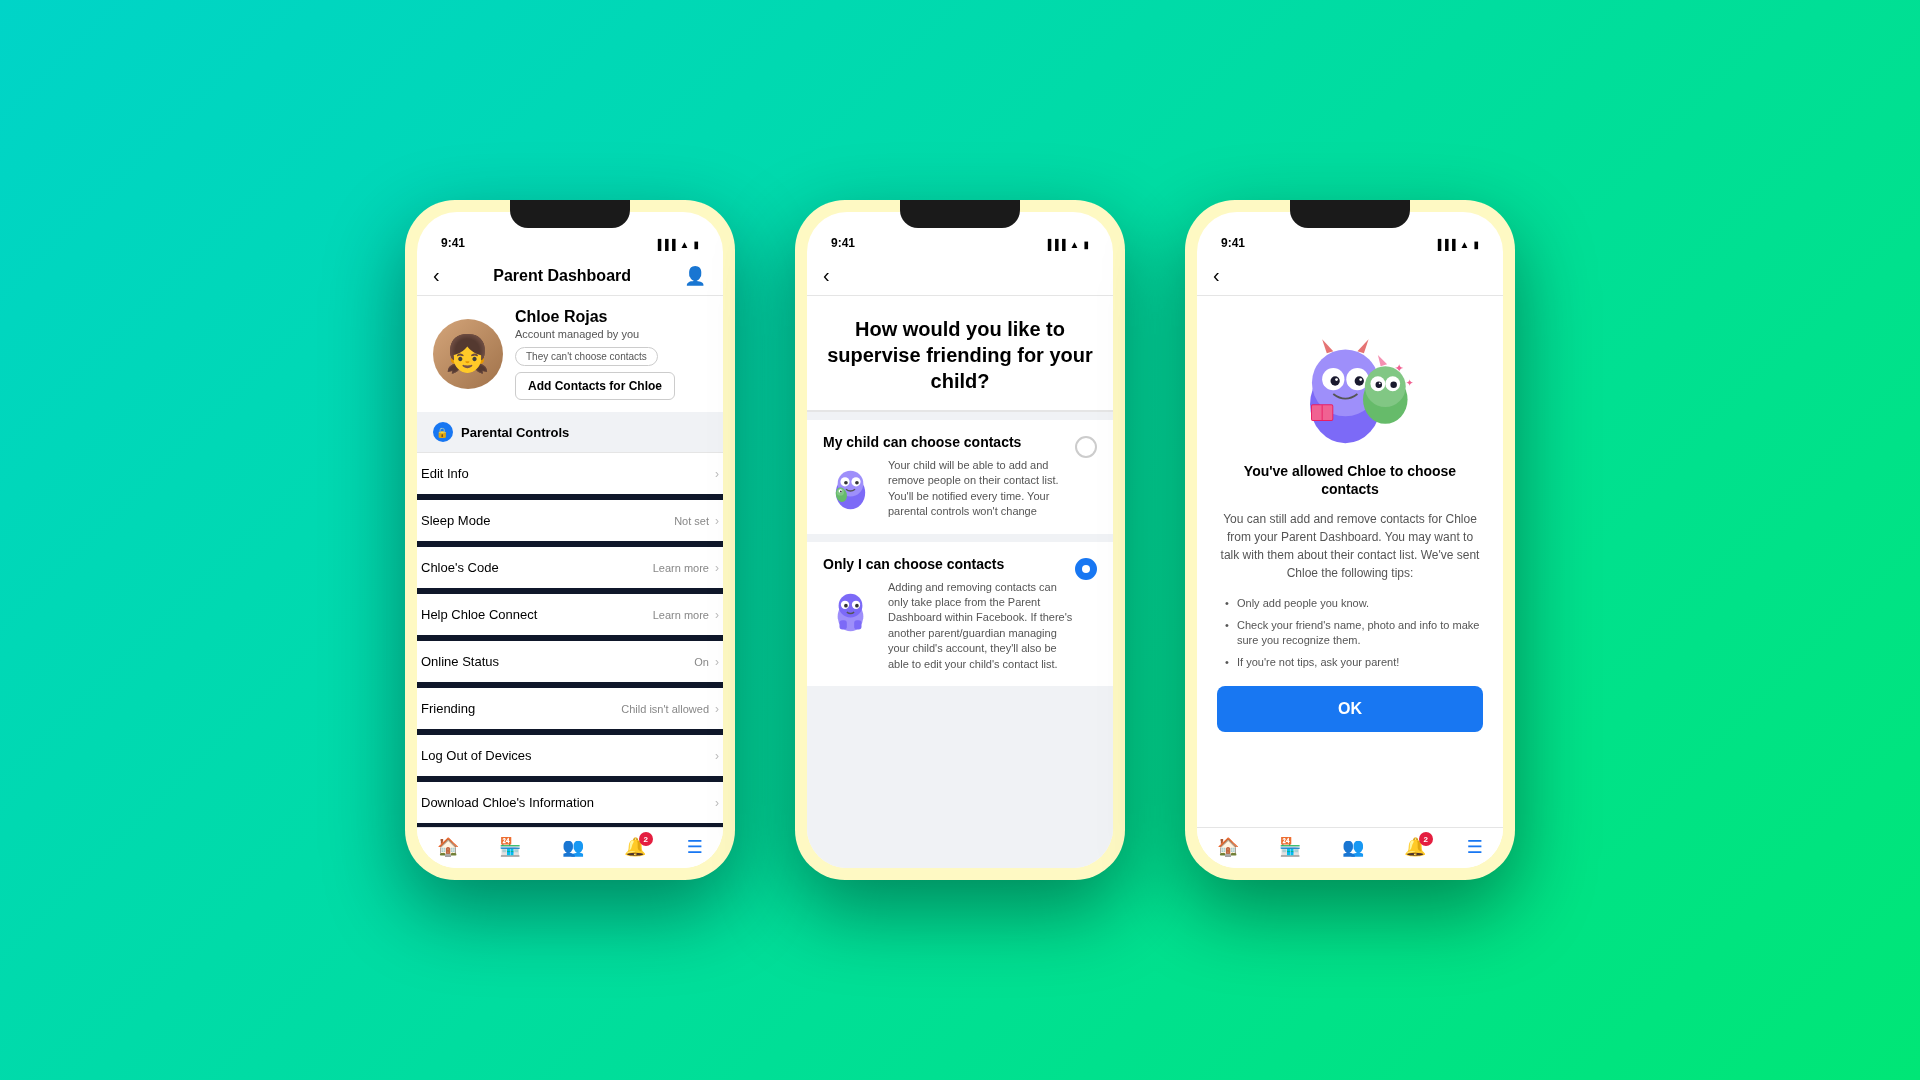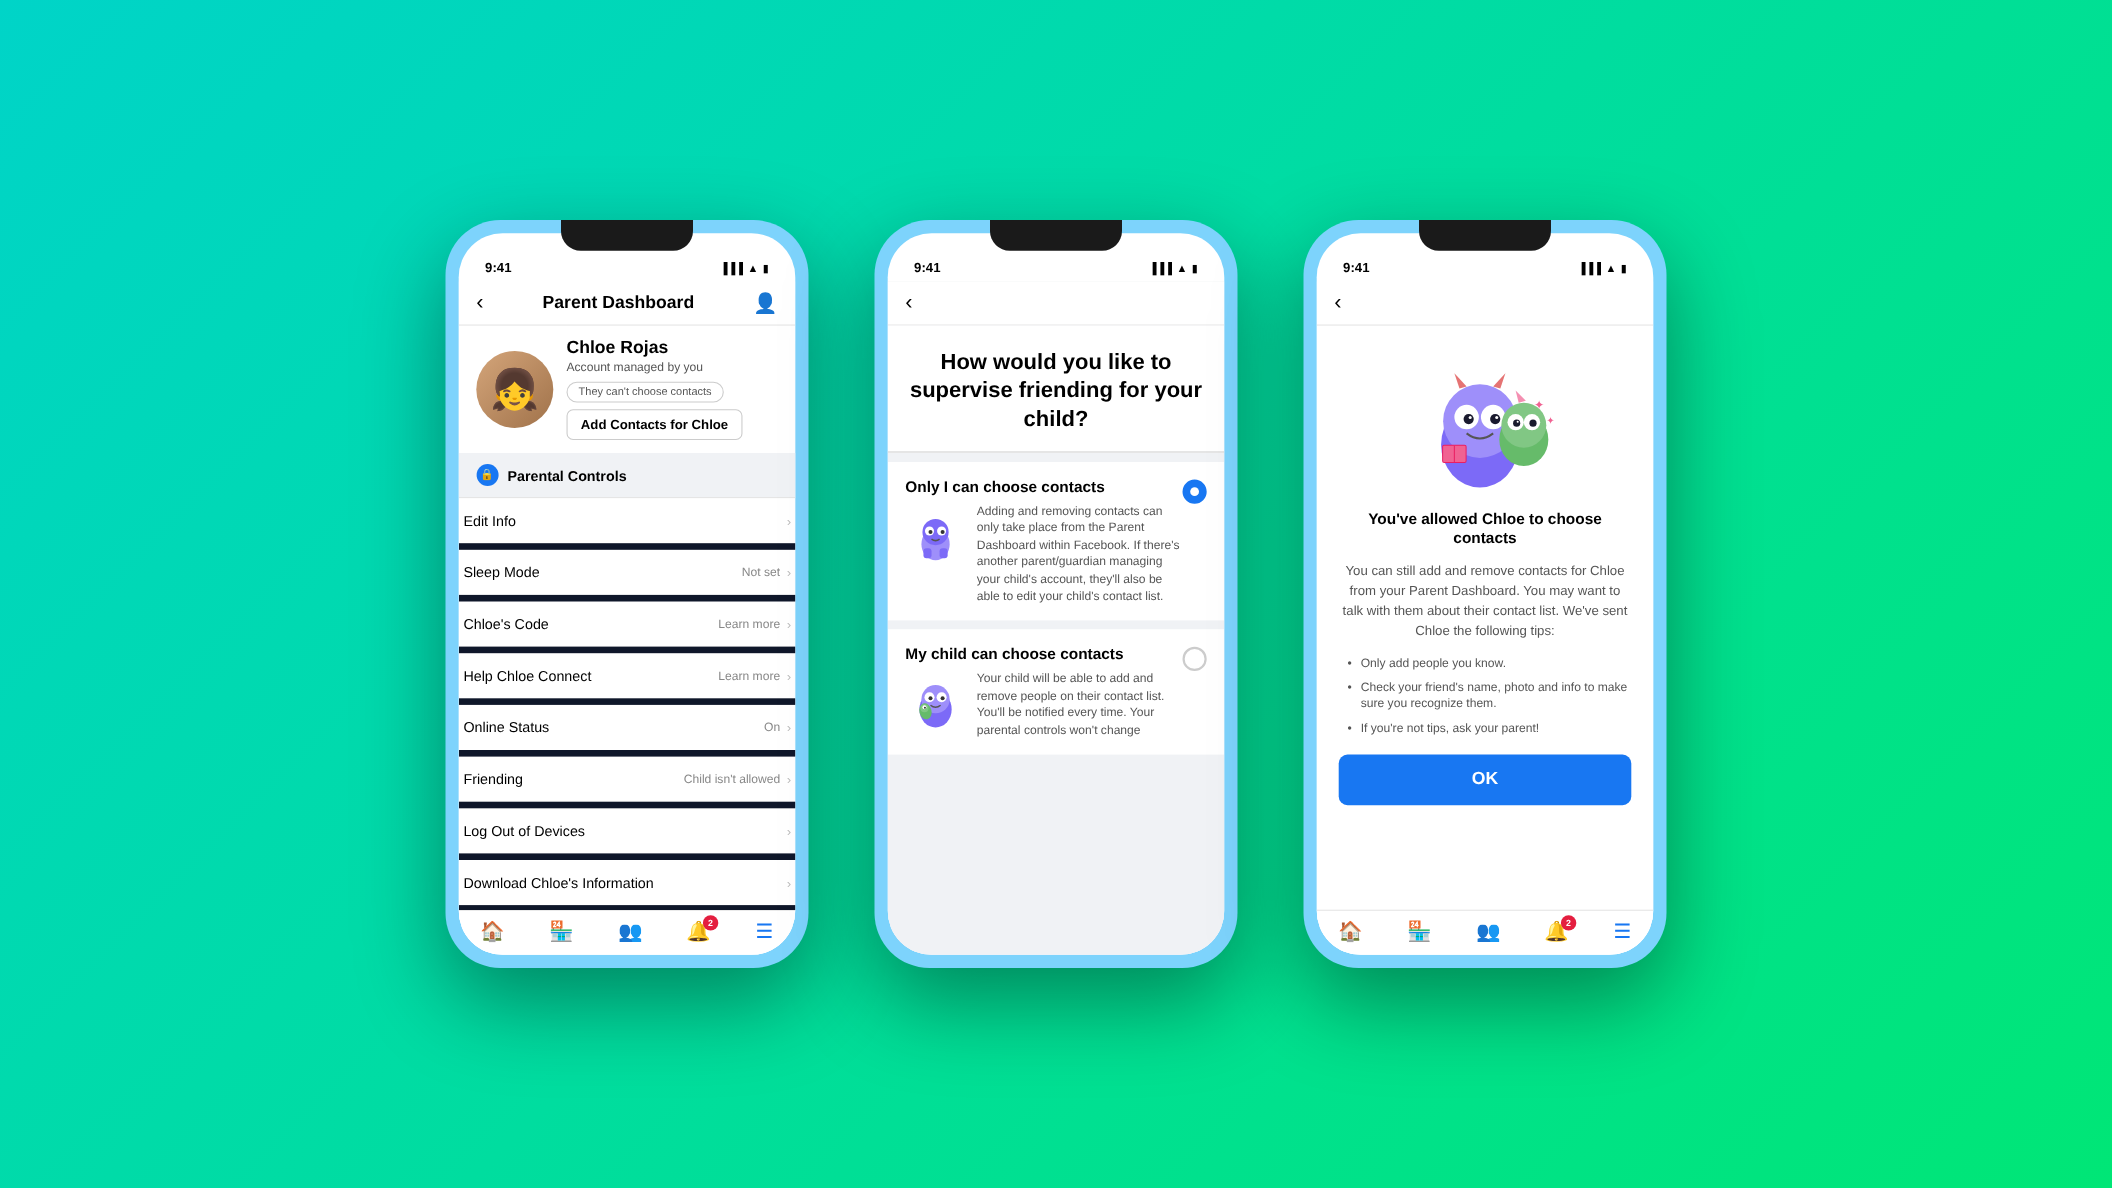--- a/index.html
+++ b/index.html
@@ -12,21 +12,21 @@
       justify-content: center;
       gap: 60px;
       font-family: -apple-system, BlinkMacSystemFont, 'Segoe UI', Helvetica, Arial, sans-serif;
       overflow: hidden;
     }
 
     
     .phone {
       width: 330px;
       height: 680px;
-      background: #7dd3fc;
+      background: #fef9c3;
       border-radius: 50px;
       padding: 12px;
       box-shadow: 0 30px 80px rgba(0,0,0,0.4);
       position: relative;
       flex-shrink: 0;
     }
     .phone-inner {
       width: 100%;
       height: 100%;
       background: #fff;
@@ -590,43 +590,20 @@
     <div class="phone2-content">
       <div class="phone2-header">
         <span class="nav-back">‹</span>
       </div>
 
       <div class="friending-title-section">
         <div class="friending-title">How would you like to supervise friending for your child?</div>
       </div>
 
       <div class="options-container">
-
-        <div class="option-card">
-          <div class="option-left">
-            <div class="option-title">Only I can choose contacts</div>
-            <div class="option-desc-area">
-              <div class="option-mascot">
-                <svg viewBox="0 0 60 60" class="mascot-svg">
-                  <ellipse cx="30" cy="40" rx="14" ry="16" fill="#9e8ffa"></ellipse>
-                  <ellipse cx="30" cy="28" rx="13" ry="13" fill="#7c6af7"></ellipse>
-                  <circle cx="24" cy="27" r="4.5" fill="#fff"></circle>
-                  <circle cx="36" cy="27" r="4.5" fill="#fff"></circle>
-                  <circle cx="25" cy="28" r="2" fill="#333"></circle>
-                  <circle cx="37" cy="28" r="2" fill="#333"></circle>
-                  <path d="M26 35 Q30 38 34 35" stroke="#555" stroke-width="1.5" fill="none"></path>
-                  <rect x="18" y="44" width="8" height="10" rx="3" fill="#7c6af7"></rect>
-                  <rect x="34" y="44" width="8" height="10" rx="3" fill="#7c6af7"></rect>
-                </svg>
-              </div>
-              <div class="option-desc">Adding and removing contacts can only take place from the Parent Dashboard within Facebook. If there's another parent/guardian managing your child's account, they'll also be able to edit your child's contact list.</div>
-            </div>
-          </div>
-          <div class="radio-circle selected"></div>
-        </div>
 
         <div class="option-card">
           <div class="option-left">
             <div class="option-title">My child can choose contacts</div>
             <div class="option-desc-area">
               <div class="option-mascot">
                 
                 <svg viewBox="0 0 60 60" class="mascot-svg">
                   <ellipse cx="30" cy="38" rx="16" ry="18" fill="#7c6af7"></ellipse>
                   <ellipse cx="30" cy="28" rx="14" ry="14" fill="#9e8ffa"></ellipse>
@@ -639,20 +616,43 @@
                   <circle cx="19" cy="37" r="4" fill="#81c784"></circle>
                   <circle cx="19" cy="36" r="2" fill="#fff"></circle>
                   <circle cx="19.5" cy="36.5" r="1" fill="#333"></circle>
                 </svg>
               </div>
               <div class="option-desc">Your child will be able to add and remove people on their contact list. You'll be notified every time. Your parental controls won't change</div>
             </div>
           </div>
           <div class="radio-circle"></div>
         </div>
+
+        <div class="option-card">
+          <div class="option-left">
+            <div class="option-title">Only I can choose contacts</div>
+            <div class="option-desc-area">
+              <div class="option-mascot">
+                <svg viewBox="0 0 60 60" class="mascot-svg">
+                  <ellipse cx="30" cy="40" rx="14" ry="16" fill="#9e8ffa"></ellipse>
+                  <ellipse cx="30" cy="28" rx="13" ry="13" fill="#7c6af7"></ellipse>
+                  <circle cx="24" cy="27" r="4.5" fill="#fff"></circle>
+                  <circle cx="36" cy="27" r="4.5" fill="#fff"></circle>
+                  <circle cx="25" cy="28" r="2" fill="#333"></circle>
+                  <circle cx="37" cy="28" r="2" fill="#333"></circle>
+                  <path d="M26 35 Q30 38 34 35" stroke="#555" stroke-width="1.5" fill="none"></path>
+                  <rect x="18" y="44" width="8" height="10" rx="3" fill="#7c6af7"></rect>
+                  <rect x="34" y="44" width="8" height="10" rx="3" fill="#7c6af7"></rect>
+                </svg>
+              </div>
+              <div class="option-desc">Adding and removing contacts can only take place from the Parent Dashboard within Facebook. If there's another parent/guardian managing your child's account, they'll also be able to edit your child's contact list.</div>
+            </div>
+          </div>
+          <div class="radio-circle selected"></div>
+        </div>
       </div>
     </div>
   </div>
 </div>
 
 <div class="phone">
   <div class="notch"></div>
   <div class="phone-inner">
     <div class="status-bar">
       <span class="status-time">9:41</span>

